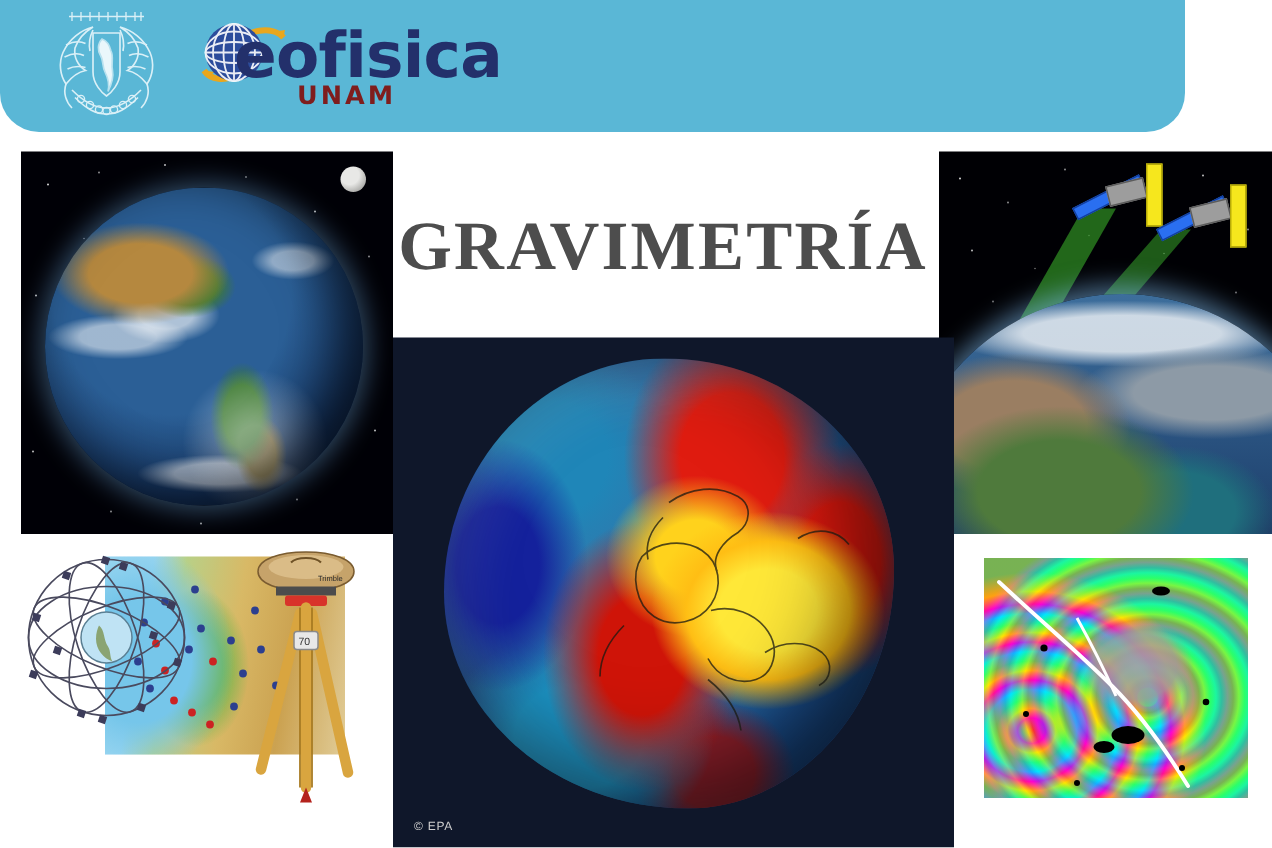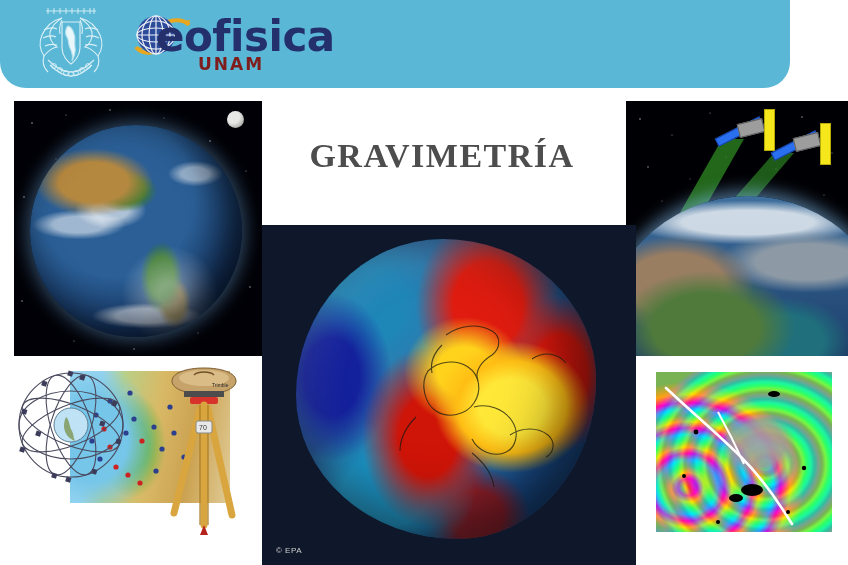--- a/index.html
+++ b/index.html
@@ -46,21 +46,21 @@
          radial-gradient(ellipse 17% 9% at 38% 40%, rgba(255,255,255,.62) 0 50%, rgba(255,255,255,0) 100%),
          radial-gradient(ellipse 13% 6% at 78% 23%, rgba(255,255,255,.5) 0 50%, rgba(255,255,255,0) 100%),
          radial-gradient(circle at 40% 34%, #2b5f96 0 42%, #14325e 72%, #09203f 100%);
        box-shadow:0 0 18px 3px rgba(110,170,225,.45),inset -14px -10px 34px rgba(0,0,0,.62);}
   #earth-moon{position:absolute;right:18px;top:10px;width:17px;height:17px;border-radius:50%;
        background:radial-gradient(circle at 36% 34%,#e8e8e6 0 40%,#a9a9a6 78%,#6e6e6c 100%);}
 
   
   #title-card{left:262px;top:101px;width:360px;height:124px;background:#ffffff;}
   #title-text{position:absolute;left:0;right:0;top:36px;text-align:center;
-       font-family:"Liberation Serif",serif;font-weight:bold;font-size:34px;
+       font-family:"Liberation Serif",serif;font-weight:bold;font-size:46px;
        letter-spacing:1.5px;color:#4d4d4d;}
 
   
   #grace-panel{left:626px;top:101px;width:222px;height:255px;background:#000004;}
   #grace-stars{position:absolute;inset:0;}
   #grace-limb{position:absolute;left:-28px;top:95px;width:300px;height:220px;
        border-radius:50% 50% 0 0 / 70% 70% 0 0;
        background:
          radial-gradient(ellipse 30% 26% at 36% 60%, #4f7a3c 0 60%, rgba(79,122,60,0) 100%),
          radial-gradient(ellipse 22% 20% at 62% 66%, #1f6f7d 0 60%, rgba(31,111,125,0) 100%),

